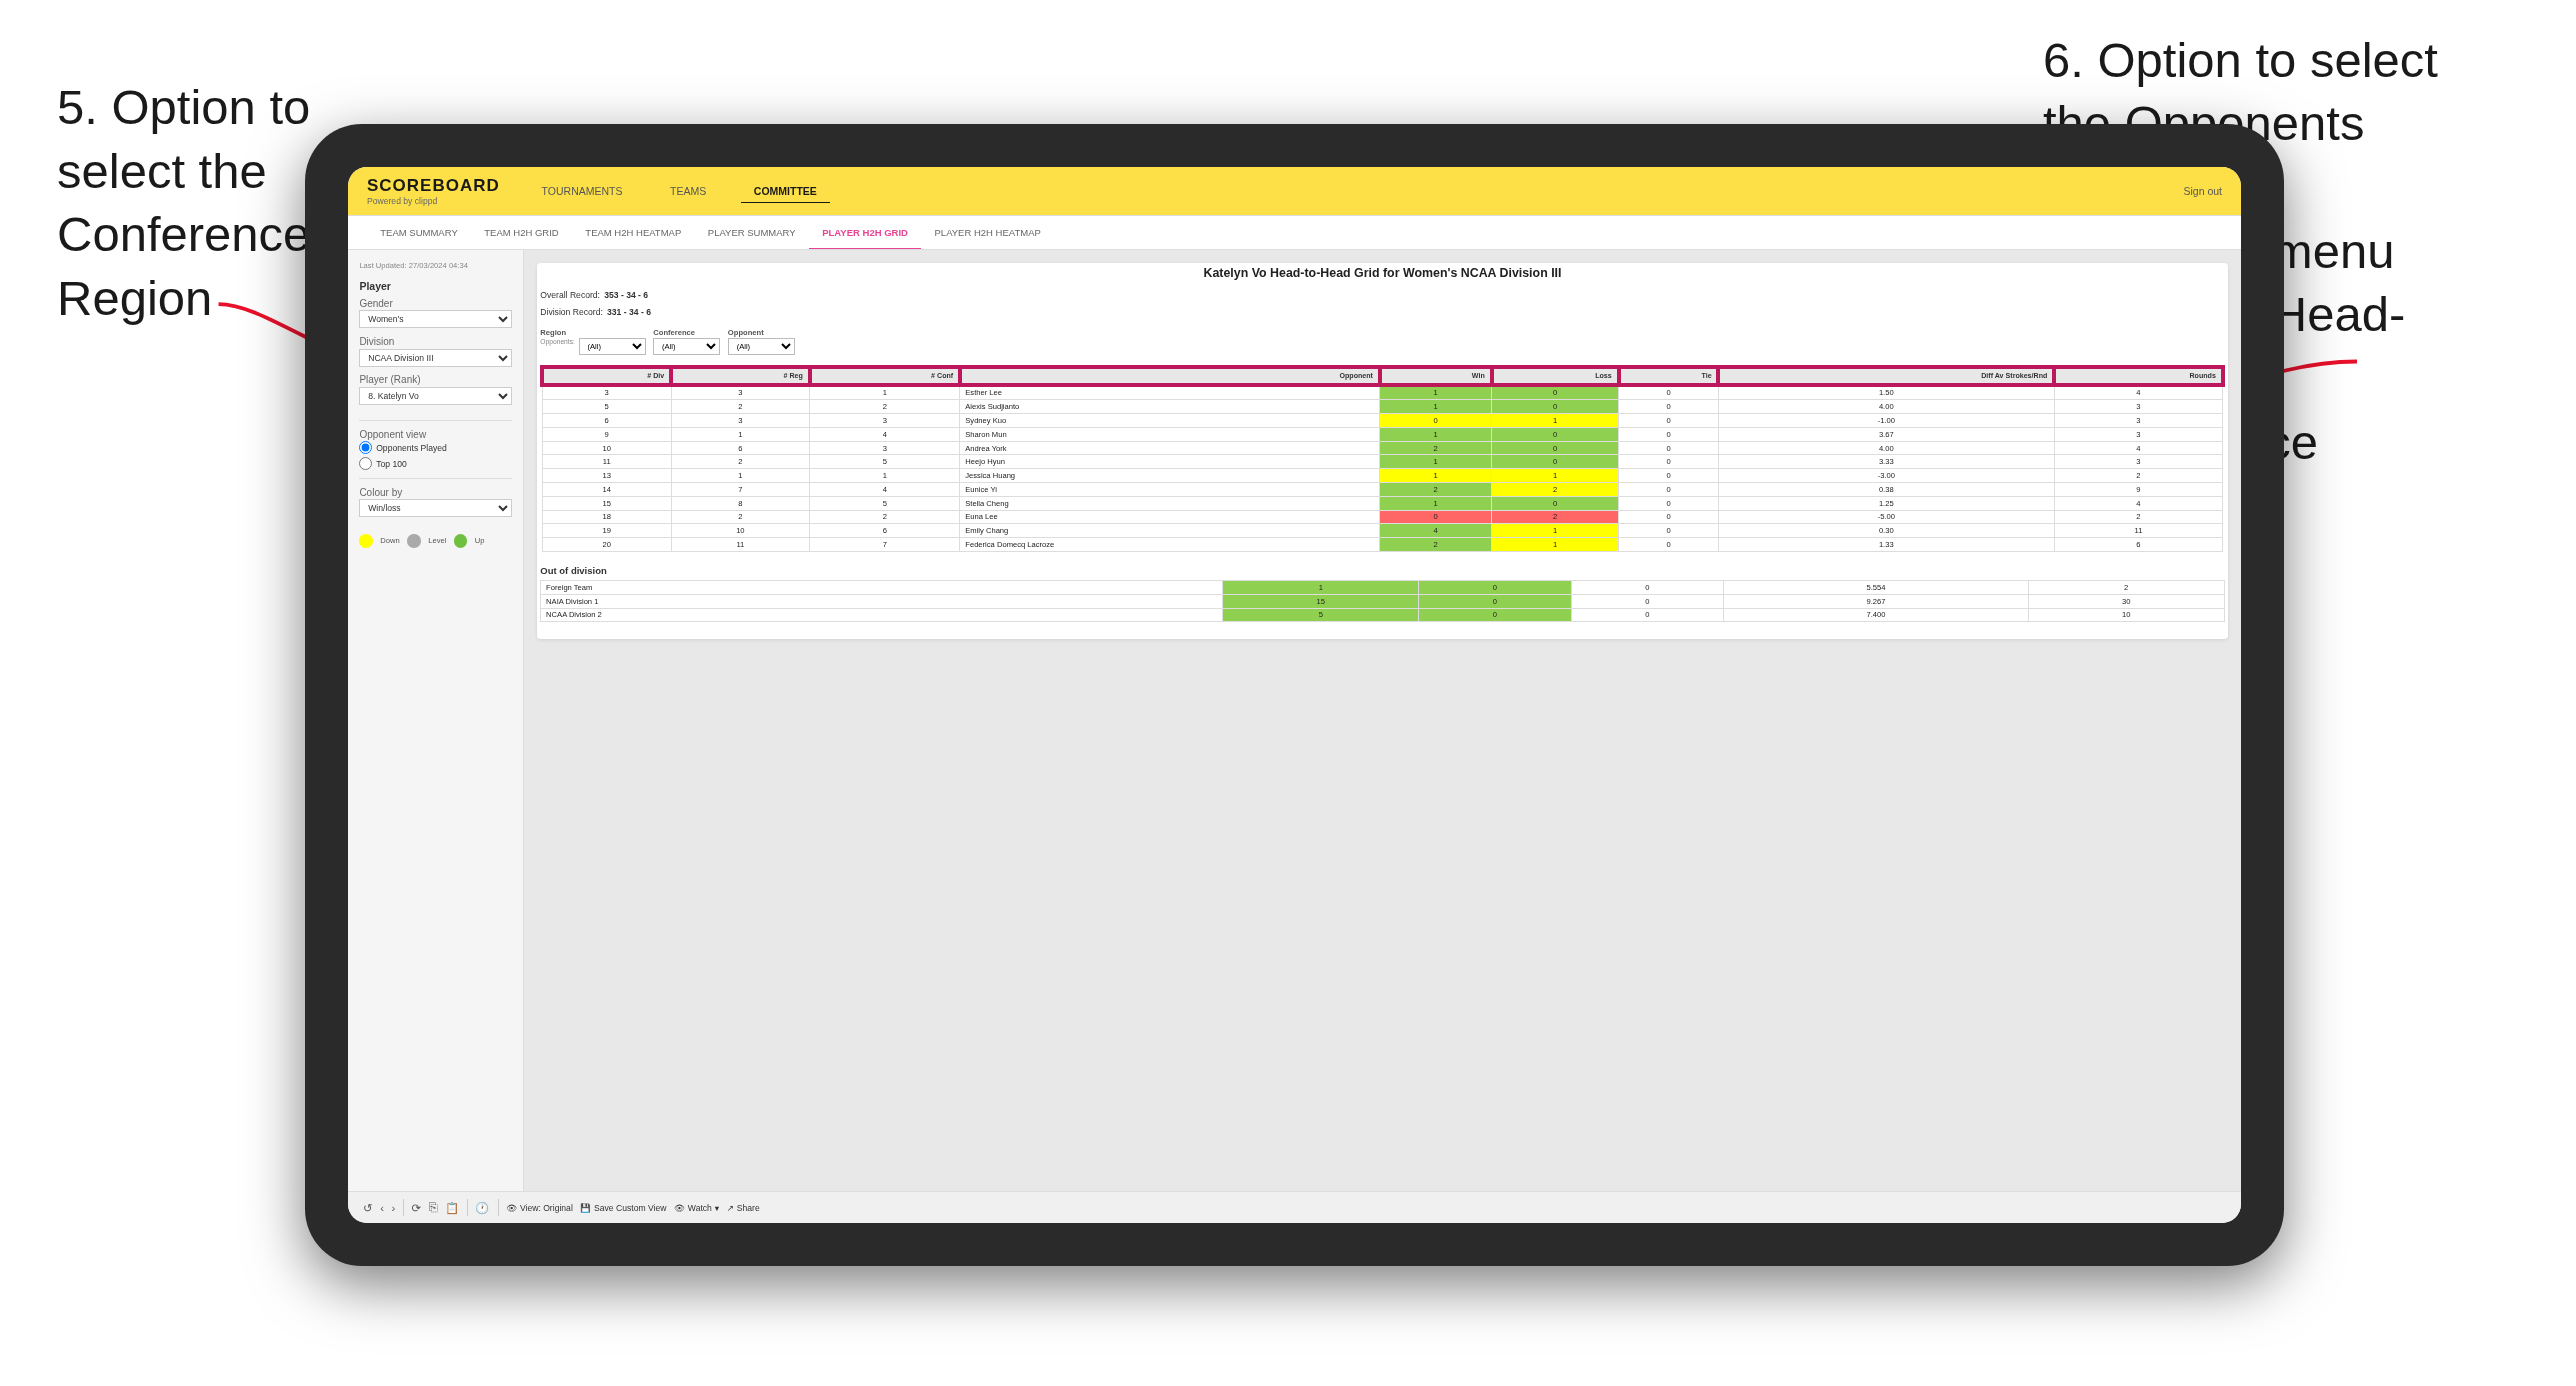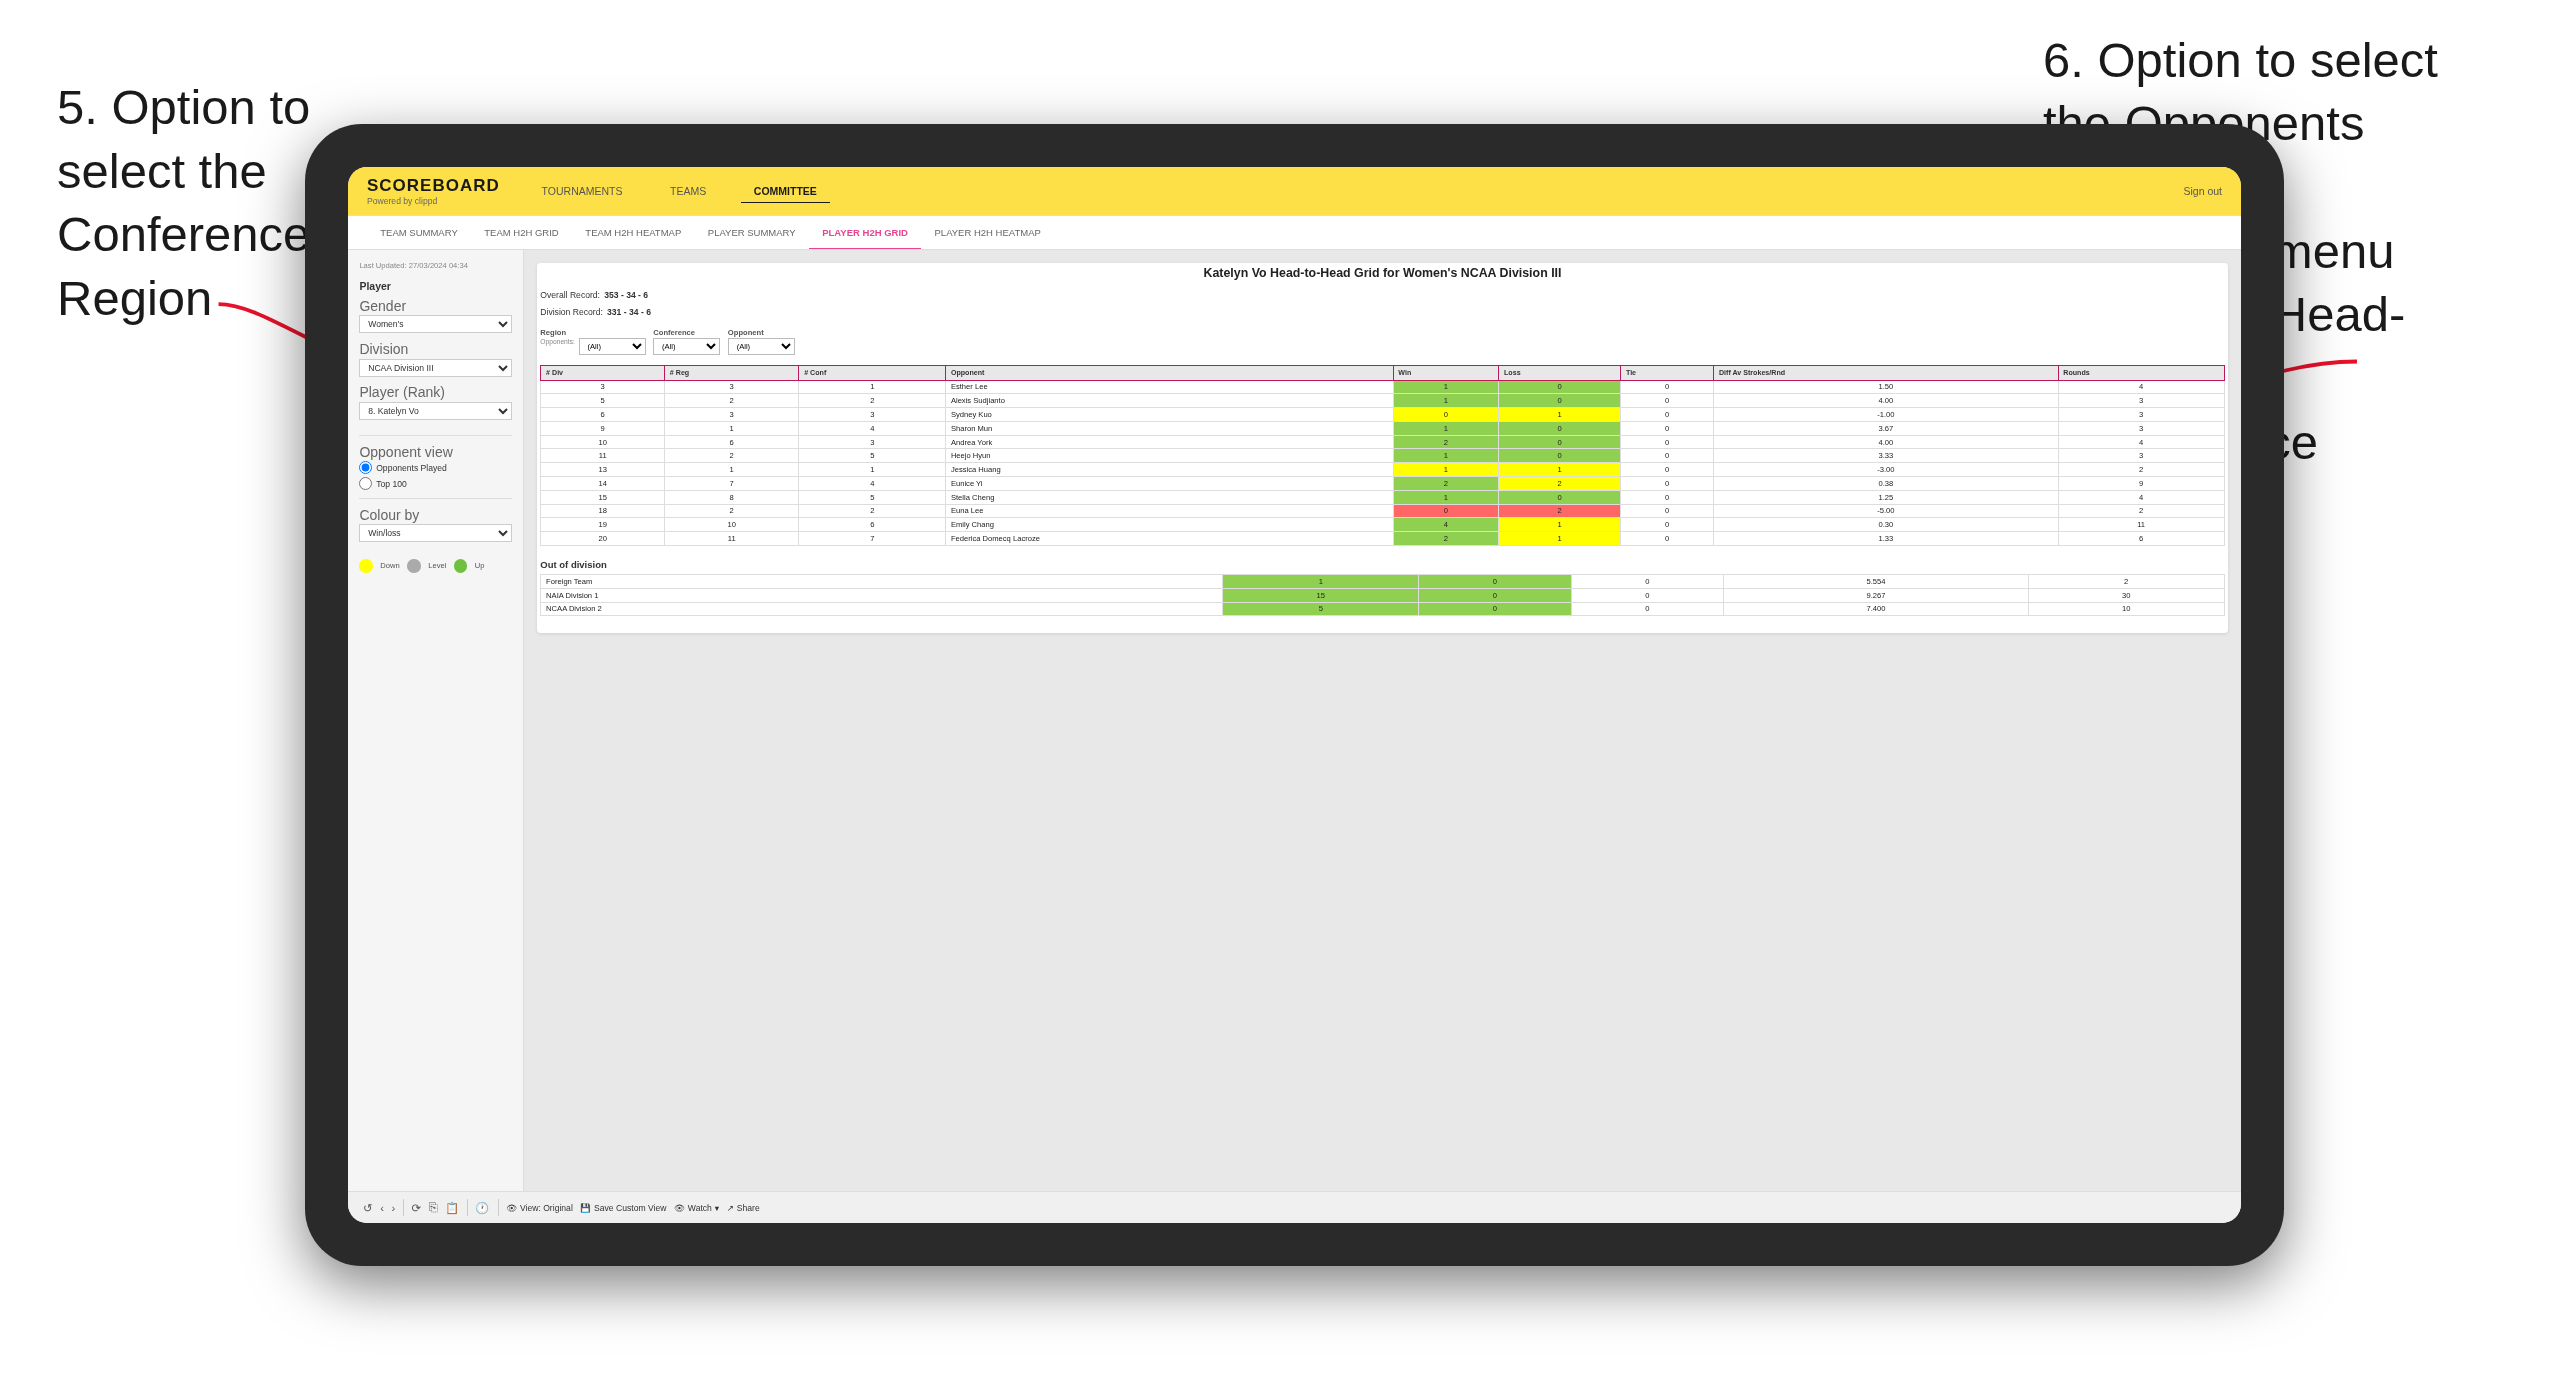--- a/index.html
+++ b/index.html
@@ -167,21 +167,21 @@
     }
 
     .sidebar-section-title {
       font-size: 10.5px;
       font-weight: 700;
       color: #333;
       margin-bottom: 5.7px;
     }
 
     .sidebar-label {
-      font-size: 14px;
+      font-size: 10px;
       color: #666;
       margin-bottom: 1.9px;
     }
 
     .sidebar-select {
       width: 100%;
       font-size: 8.6px;
       padding: 1.9px 3.8px;
       border: 1px solid #ccc;
       background: #fff;
@@ -303,25 +303,25 @@
     .data-table {
       width: 100%;
       border-collapse: collapse;
       font-size: 8px;
       margin-bottom: 13.3px;
     }
 
     .data-table th {
       background: #e8e8e8;
       padding: 2.9px 4.8px;
-      text-align: left;
+      text-align: right;
       font-size: 7.1px;
       font-weight: 600;
       color: #333;
-      border: 1px solid #be185d;
+      border: 4px solid #be185d;
     }
 
     .data-table td {
       padding: 1.9px 4.8px;
       border: 1px solid #ddd;
       text-align: center;
       font-size: 7.6px;
       color: #222;
     }
 

